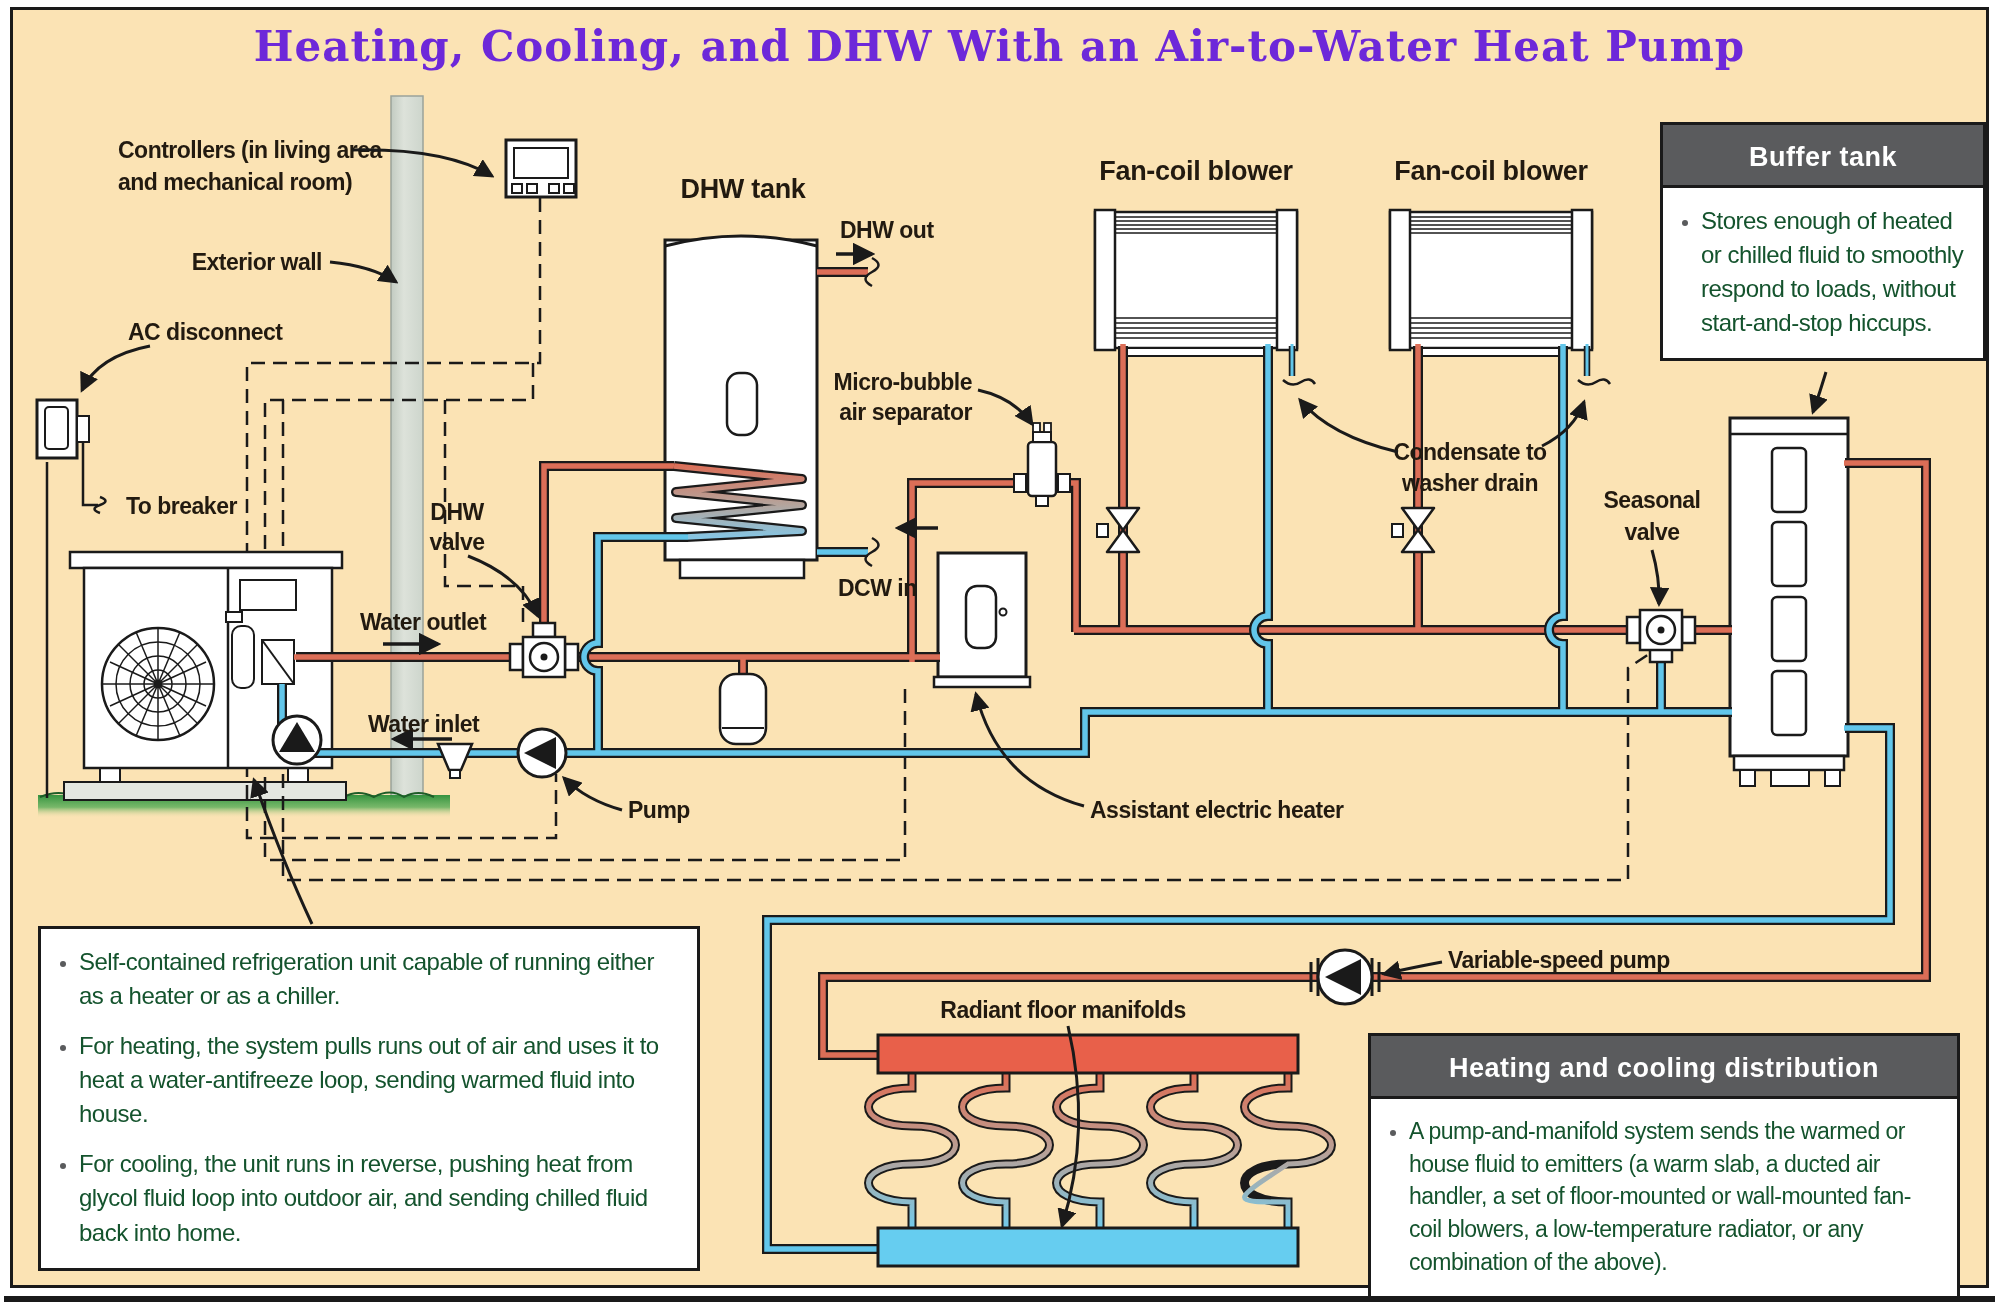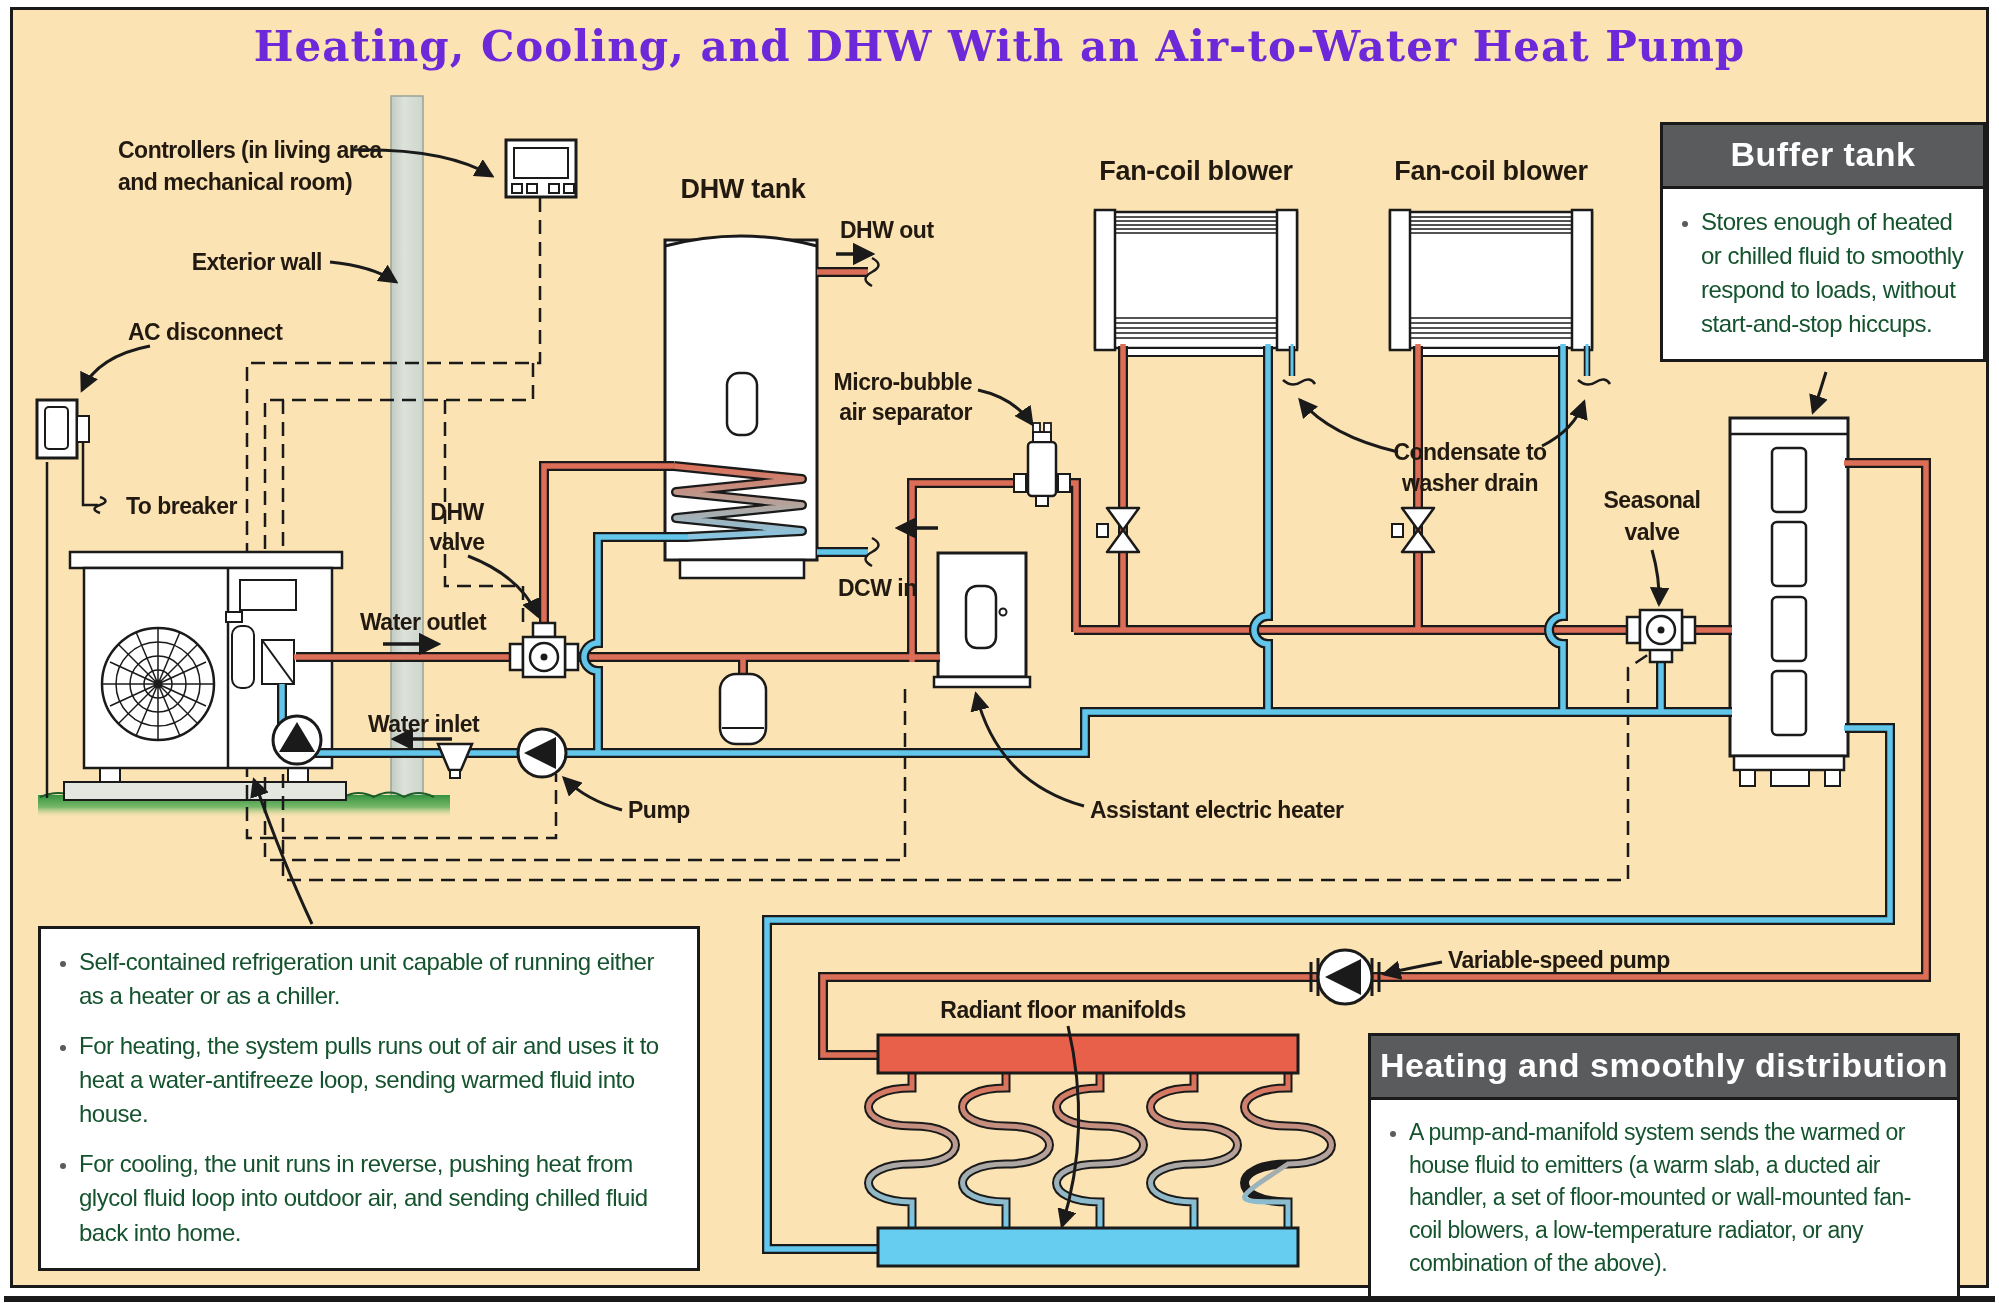--- a/index.html
+++ b/index.html
@@ -7,22 +7,22 @@
          font-family:"Liberation Sans",sans-serif;}
   .frame{position:absolute;left:10px;top:7px;width:1979px;height:1281px;box-sizing:border-box;
          background:#fbe3b4;border:3px solid #1a1a1a;}
   .bottom-bar{position:absolute;left:4px;top:1296px;width:1991px;height:6px;background:#1a1a1a;}
   .title{position:absolute;top:22px;left:0;width:100%;text-align:center;
          font-family:"DejaVu Serif",serif;font-weight:700;font-size:42px;color:#6d28d9;letter-spacing:1px;}
   svg.diagram{position:absolute;left:0;top:0;width:1999px;height:1303px;}
   svg text{font-family:"Liberation Sans",sans-serif;font-weight:700;font-size:23px;fill:#221a10;letter-spacing:-0.5px;}
   svg text.big{font-size:27px;letter-spacing:-0.3px;}
   .infobox{position:absolute;box-sizing:border-box;background:#ffffff;border:3px solid #1a1a1a;}
-  .infobox .hd{background:#5a5b5d;color:#ffffff;text-align:center;font-weight:700;font-size:34px;
-               padding:10px 4px 12px;border-bottom:3px solid #1a1a1a;letter-spacing:0.5px;}
+  .infobox .hd{background:#5a5b5d;color:#ffffff;text-align:center;font-weight:700;font-size:27px;
+               padding:17px 4px 12px;border-bottom:3px solid #1a1a1a;letter-spacing:0.5px;}
   .infobox ul{margin:16px 14px 18px 10px;padding-left:28px;}
   .infobox li{font-size:24px;line-height:1.42;letter-spacing:-0.5px;color:#14532d;margin-bottom:16px;}
   .infobox li:last-child{margin-bottom:4px;}
   .infobox li::marker{color:#5a5b5d;font-size:0.85em;}
   .box-buffer{left:1660px;top:122px;width:326px;}
   .box-hp{left:38px;top:926px;width:662px;}
   .box-dist{left:1368px;top:1033px;width:592px;}
   .box-dist li{font-size:23px;}
 </style>
 </head>
@@ -400,20 +400,20 @@
 
   <div class="infobox box-hp">
     <ul>
       <li>Self-contained refrigeration unit capable of running either as a heater or as a chiller.</li>
       <li>For heating, the system pulls runs out of air and uses it to heat a water-antifreeze loop, sending warmed fluid into house.</li>
       <li>For cooling, the unit runs in reverse, pushing heat from glycol fluid loop into outdoor air, and sending chilled fluid back into home.</li>
     </ul>
   </div>
 
   <div class="infobox box-dist">
-    <div class="hd">Heating and smoothly distribution</div>
+    <div class="hd">Heating and cooling distribution</div>
     <ul>
       <li>A pump-and-manifold system sends the warmed or house fluid to emitters (a warm slab, a ducted air handler, a set of floor-mounted or wall-mounted fan-coil blowers, a low-temperature radiator, or any combination of the above).</li>
     </ul>
   </div>
 
   <div class="bottom-bar"></div>
 </div>
 
 </body></html>

